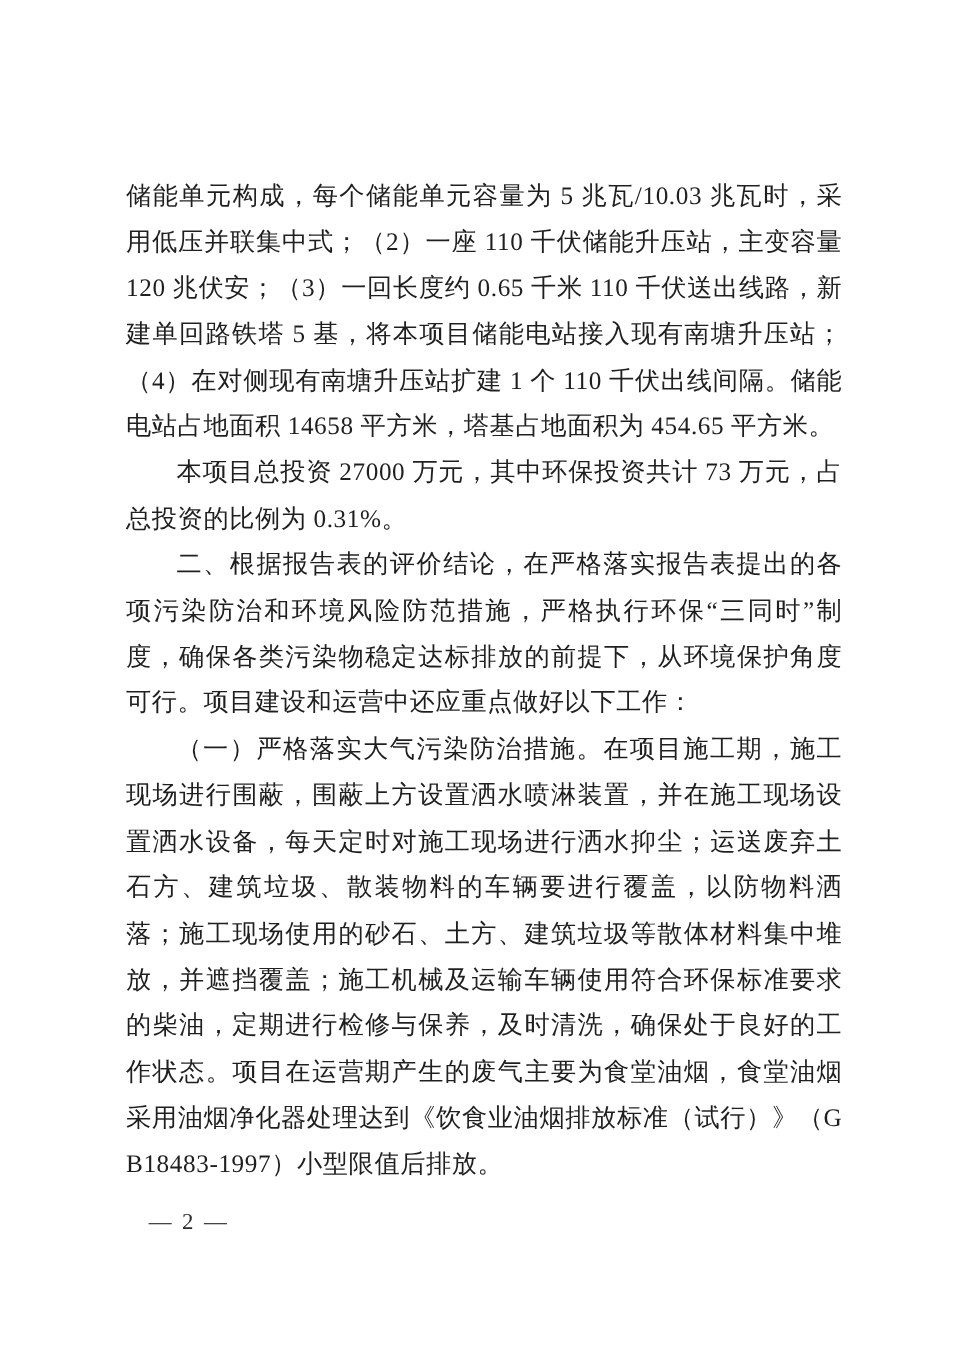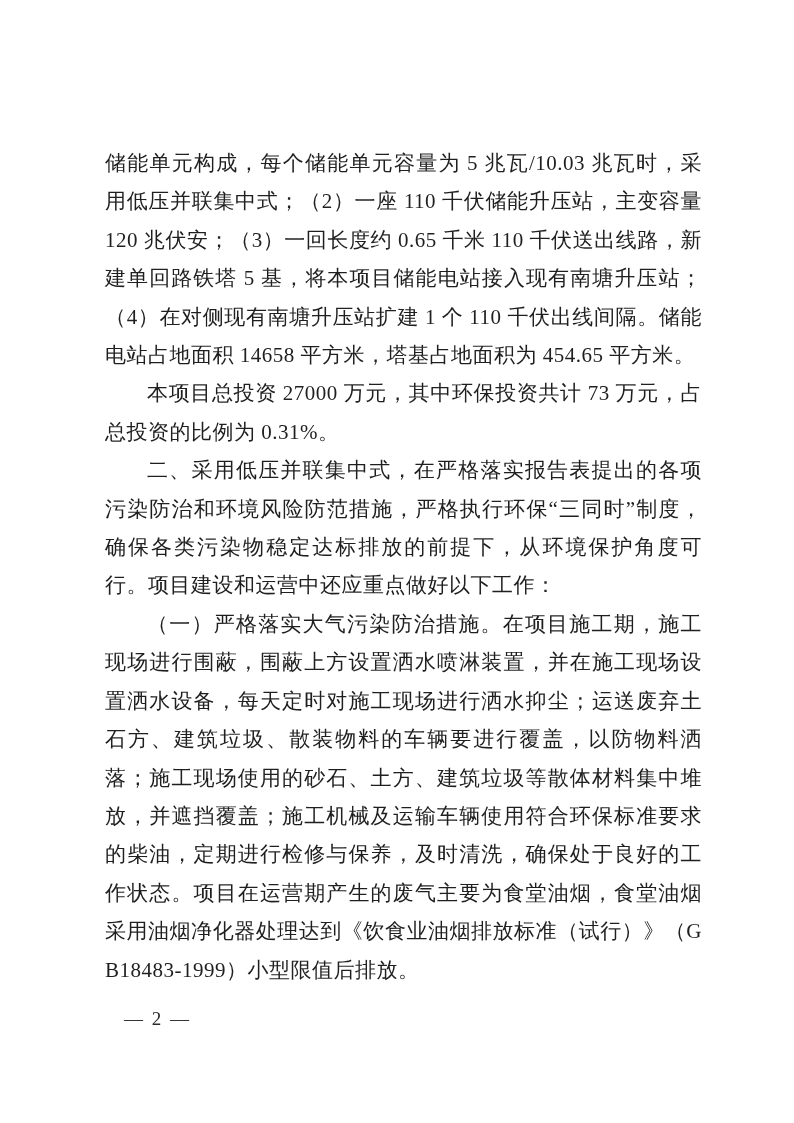--- a/index.html
+++ b/index.html
@@ -43,19 +43,19 @@
     letter-spacing: 2px;
   }
 </style>
 </head>
 <body>
 
 <div class="page">
   <div class="content">
     <p class="para">储能单元构成，每个储能单元容量为 5 兆瓦/10.03 兆瓦时，采用低压并联集中式；（2）一座 110 千伏储能升压站，主变容量 120 兆伏安；（3）一回长度约 0.65 千米 110 千伏送出线路，新建单回路铁塔 5 基，将本项目储能电站接入现有南塘升压站；（4）在对侧现有南塘升压站扩建 1 个 110 千伏出线间隔。储能电站占地面积 14658 平方米，塔基占地面积为 454.65 平方米。</p>
     <p class="para indent">本项目总投资 27000 万元，其中环保投资共计 73 万元，占总投资的比例为 0.31%。</p>
-    <p class="para indent">二、采用低压并联集中式，在严格落实报告表提出的各项污染防治和环境风险防范措施，严格执行环保“三同时”制度，确保各类污染物稳定达标排放的前提下，从环境保护角度可行。项目建设和运营中还应重点做好以下工作：</p>
-    <p class="para indent">（一）严格落实大气污染防治措施。在项目施工期，施工现场进行围蔽，围蔽上方设置洒水喷淋装置，并在施工现场设置洒水设备，每天定时对施工现场进行洒水抑尘；运送废弃土石方、建筑垃圾、散装物料的车辆要进行覆盖，以防物料洒落；施工现场使用的砂石、土方、建筑垃圾等散体材料集中堆放，并遮挡覆盖；施工机械及运输车辆使用符合环保标准要求的柴油，定期进行检修与保养，及时清洗，确保处于良好的工作状态。项目在运营期产生的废气主要为食堂油烟，食堂油烟采用油烟净化器处理达到《饮食业油烟排放标准（试行）》（GB18483-1999）小型限值后排放。</p>
+    <p class="para indent">二、根据报告表的评价结论，在严格落实报告表提出的各项污染防治和环境风险防范措施，严格执行环保“三同时”制度，确保各类污染物稳定达标排放的前提下，从环境保护角度可行。项目建设和运营中还应重点做好以下工作：</p>
+    <p class="para indent">（一）严格落实大气污染防治措施。在项目施工期，施工现场进行围蔽，围蔽上方设置洒水喷淋装置，并在施工现场设置洒水设备，每天定时对施工现场进行洒水抑尘；运送废弃土石方、建筑垃圾、散装物料的车辆要进行覆盖，以防物料洒落；施工现场使用的砂石、土方、建筑垃圾等散体材料集中堆放，并遮挡覆盖；施工机械及运输车辆使用符合环保标准要求的柴油，定期进行检修与保养，及时清洗，确保处于良好的工作状态。项目在运营期产生的废气主要为食堂油烟，食堂油烟采用油烟净化器处理达到《饮食业油烟排放标准（试行）》（GB18483-1997）小型限值后排放。</p>
   </div>
   <div class="footer">
     <span>— 2 —</span>
   </div>
 </div>
 
 </body></html>

